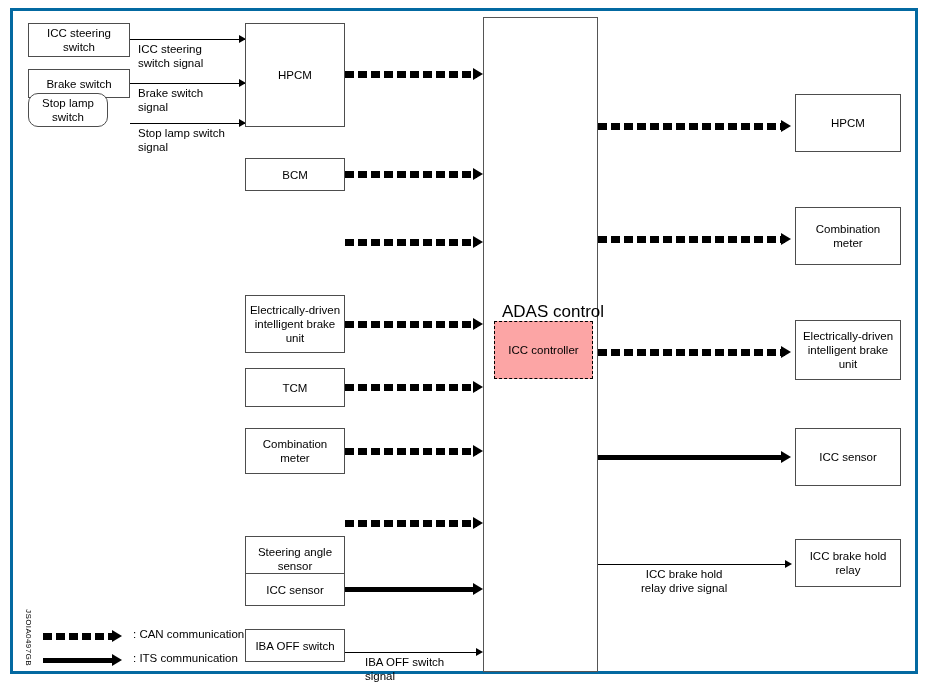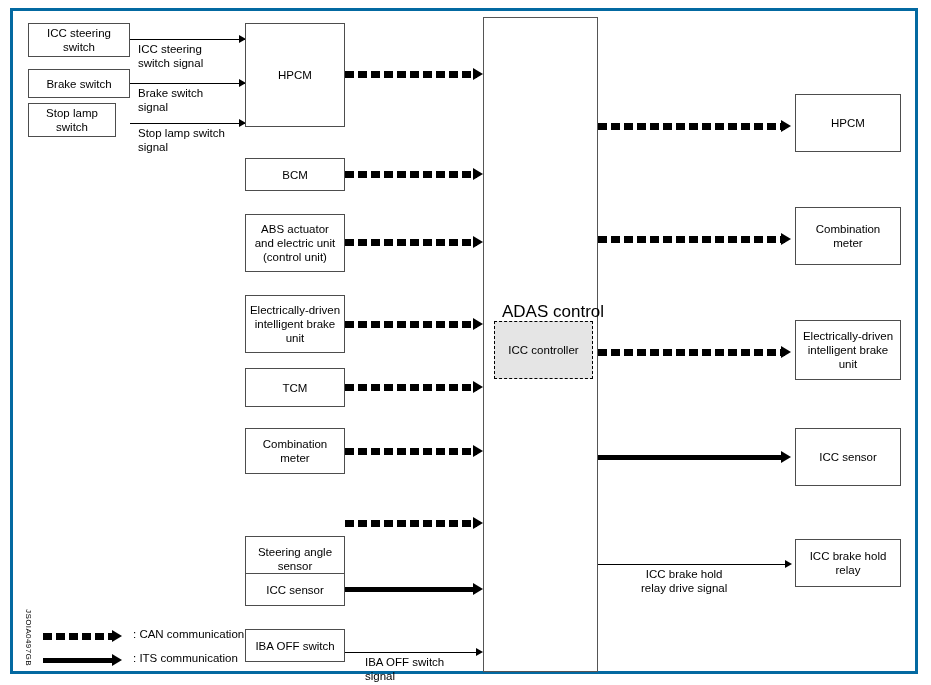--- a/index.html
+++ b/index.html
@@ -49,21 +49,21 @@
   .adas-title{
     position:absolute;
     font-size:17px;
     color:#000;
     white-space:nowrap;
   }
   .dashed-box{
     position:absolute;
     box-sizing:border-box;
     border:1px dashed #000;
-    background:#e5e5e5;
+    background:#fca5a5;
     display:flex;
     align-items:center;
     justify-content:center;
     font-size:11.5px;
     color:#000;
   }
   
   .wire{
     position:absolute;
     height:1px;
@@ -135,21 +135,21 @@
 
     <div class="doc-code" style="left:20px; top:598px;">JSOIA0497GB</div>
 
     <div class="box" style="left:15px; top:12px; width:102px; height:34px;">
       <span style="white-space: pre-line;">ICC steering
 switch</span>
     </div>
     <div class="box" style="left:15px; top:58px; width:102px; height:29px;">
       <span>Brake switch</span>
     </div>
-    <div class="box" style="left:15px; top:92px; width:88px; height:34px;">
+    <div class="box" style="left:15px; top:82px; width:80px; height:34px;border-radius:10px;">
       <span style="white-space: pre-line;">Stop lamp
 switch</span>
     </div>
 
     <div class="wire" style="left:117px; top:28px; width:115px;"></div>
     <div class="head-thin" style="left:226px; top:24px;"></div>
 
     <div class="wire" style="left:117px; top:72px; width:115px;"></div>
     <div class="head-thin" style="left:226px; top:68px;"></div>
 
@@ -164,25 +164,20 @@
 signal</div>
 
     <div class="box" style="left:232px; top:12px; width:100px; height:104px;">
       <span>HPCM</span>
     </div>
 
     <div class="box" style="left:232px; top:147px; width:100px; height:33px;">
       <span>BCM</span>
     </div>
 
-    <div class="box" style="left:232px; top:203px; width:100px; height:58px;">
-      <span style="white-space: pre-line;">ABS actuator
-and electric unit
-(control unit)</span>
-    </div>
 
     <div class="box" style="left:232px; top:284px; width:100px; height:58px;">
       <span style="white-space: pre-line;">Electrically-driven
 intelligent brake
 unit</span>
     </div>
 
     <div class="box" style="left:232px; top:357px; width:100px; height:39px;">
       <span>TCM</span>
     </div>

